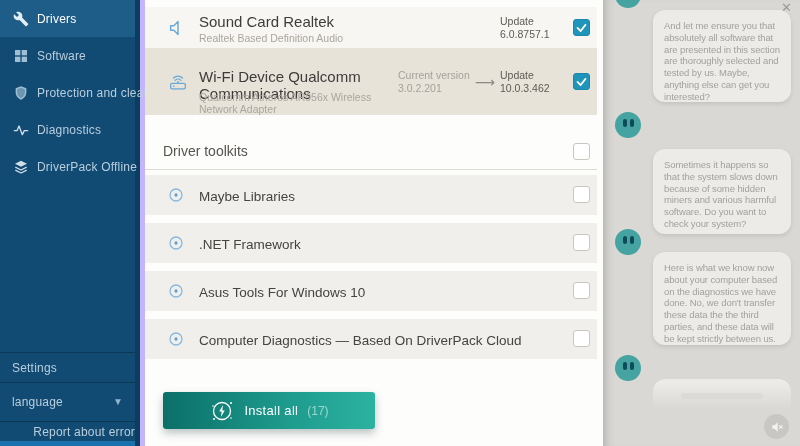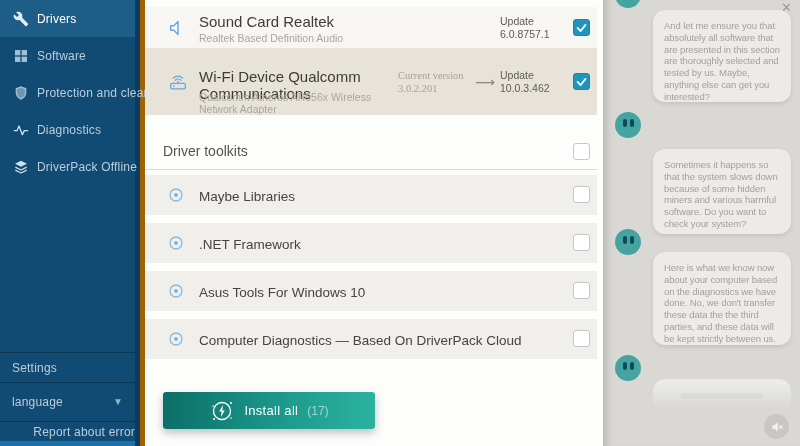--- a/index.html
+++ b/index.html
@@ -1,18 +1,18 @@
 <!DOCTYPE html>
 <html><head>
 <meta charset="utf-8">
 <style>
   * { margin:0; padding:0; box-sizing:border-box; }
   html,body { width:800px; height:446px; overflow:hidden; }
   body { font-family:"Liberation Sans", sans-serif; background:#fff; }
-  #app { position:relative; width:800px; height:446px; overflow:hidden; background:#a16207;padding-left:24px; }
+  #app { position:relative; width:800px; height:446px; overflow:hidden; background:#c4b5fd;padding-left:24px; }
 
   
   .sidebar { position:absolute; left:0; top:0; width:140px; height:446px;
              background:#114a72; border-right:5px solid #0c3c5e; }
   .nav-item { position:relative; height:37px; display:flex; align-items:center;
               gap:8px; padding-left:13px; cursor:pointer; }
   .nav-item.active { background:#1d5d88; }
   .nav-icon { width:16px; height:16px; flex:0 0 16px; display:flex; align-items:center; }
   .nav-icon svg { width:16px; height:16px; }
   .nav-label { font-size:12px; color:#b9cedd; letter-spacing:.2px; white-space:nowrap; }
@@ -32,21 +32,21 @@
   
   .content { position:absolute; left:145px; top:0; width:458px; height:446px; background:#fdfdfc; }
   .row { position:absolute; left:0; width:452px; }
   .row-sound { top:7px; height:41px; background:#f8f6f2; }
   .row-wifi  { top:48px; height:67px; background:#e7e3d9; }
   .row-icon { position:absolute; left:22px; }
   .row-icon svg { display:block; }
   .row-title { position:absolute; left:54px; font-size:15px; color:#3d3c39; line-height:17px; }
   .row-sub   { position:absolute; left:54px; font-size:10.5px; color:#aaa69e; line-height:12px; }
   .ver-block { position:absolute; font-size:10.5px; line-height:13px; }
-  .ver-gray  { color:#a5a29b;font-family:Liberation Serif, serif; }
+  .ver-gray  { color:#a5a29b; }
   .ver-dark  { color:#5d5b55; }
   .arrow-glyph { position:absolute; font-size:14px; color:#8b8983; }
 
   .checkbox { position:absolute; left:428px; width:17px; height:17px; background:#fff;
               border:1px solid #c9c7c1; border-radius:3px; cursor:pointer; }
   .checkbox svg { display:none; width:100%; height:100%; }
   .checkbox.checked { background:#2095bb; border-color:#1b87ab; }
   .checkbox.checked svg { display:block; }
 
   .sec-header { position:absolute; top:134px; left:0; width:452px; height:35px; background:#fdfdfc; }

